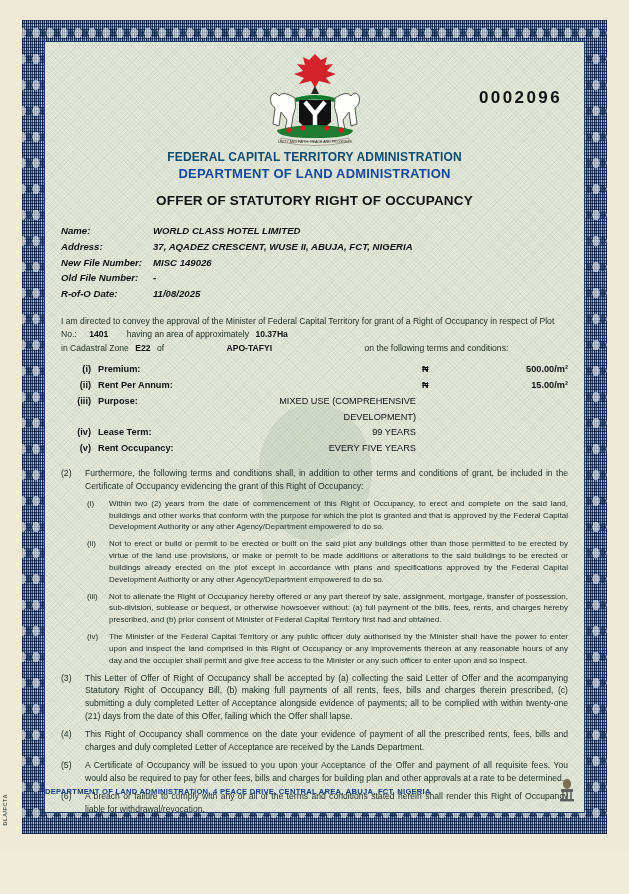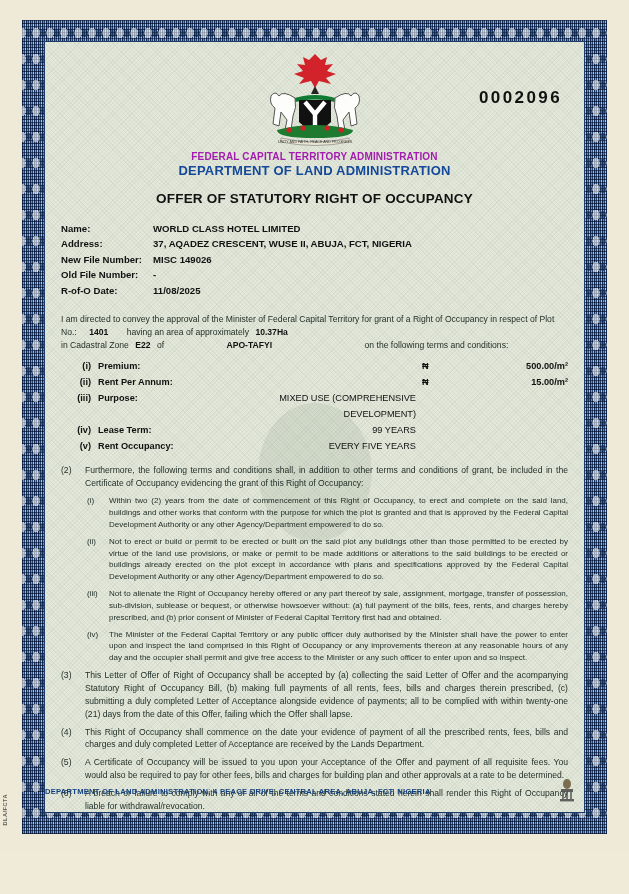--- a/index.html
+++ b/index.html
@@ -72,27 +72,27 @@
   
   .crest-wrap{position:relative;height:108px;}
   .crest{position:absolute;left:50%;transform:translateX(-50%);top:8px;}
   .serial{
     position:absolute;right:6px;top:46px;
     font-size:17px;font-weight:bold;letter-spacing:2.4px;color:#111;
   }
 
   
   .h1{text-align:center;font-size:17.5px;font-weight:bold;color:#0f7a4a;letter-spacing:.4px;line-height:1.25;}
-  .h2{text-align:center;font-size:10px;font-weight:bold;color:#a21caf;letter-spacing:.15px;line-height:1.3;}
+  .h2{text-align:center;font-size:12px;font-weight:bold;color:#0c4a6e;letter-spacing:.15px;line-height:1.3;}
   .h3{text-align:center;font-size:13px;font-weight:bold;color:#14489a;letter-spacing:.2px;line-height:1.3;}
   .h4{text-align:center;font-size:13.5px;font-weight:bold;color:#111;letter-spacing:.2px;margin-top:11px;}
 
   
   .fields{margin-top:15px;font-size:9.6px;color:#111;}
-  .frow{display:flex;line-height:1.62;}
+  .frow{display:flex;line-height:1.62;font-style:italic;}
   .flabel{width:92px;font-weight:bold;flex:0 0 92px;}
   .fvalue{font-weight:bold;}
 
   
   .intro{margin-top:14px;font-size:8.6px;line-height:1.55;color:#1d2a22;}
   .intro b{color:#111;}
   .sp{display:inline-block;}
 
   
   .terms5{margin-top:7px;font-size:9.2px;color:#111;}

